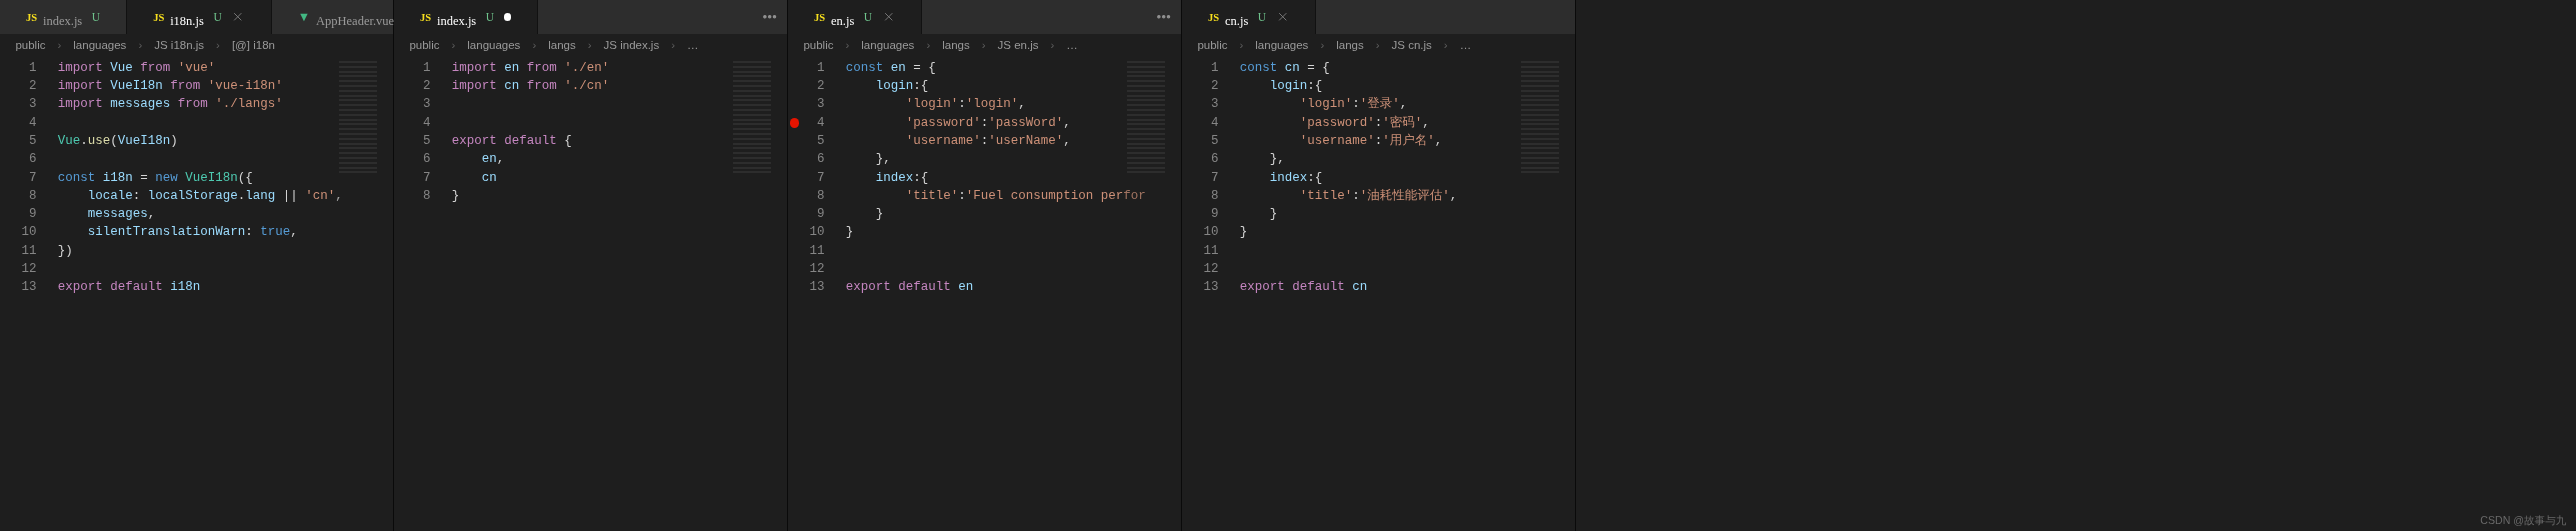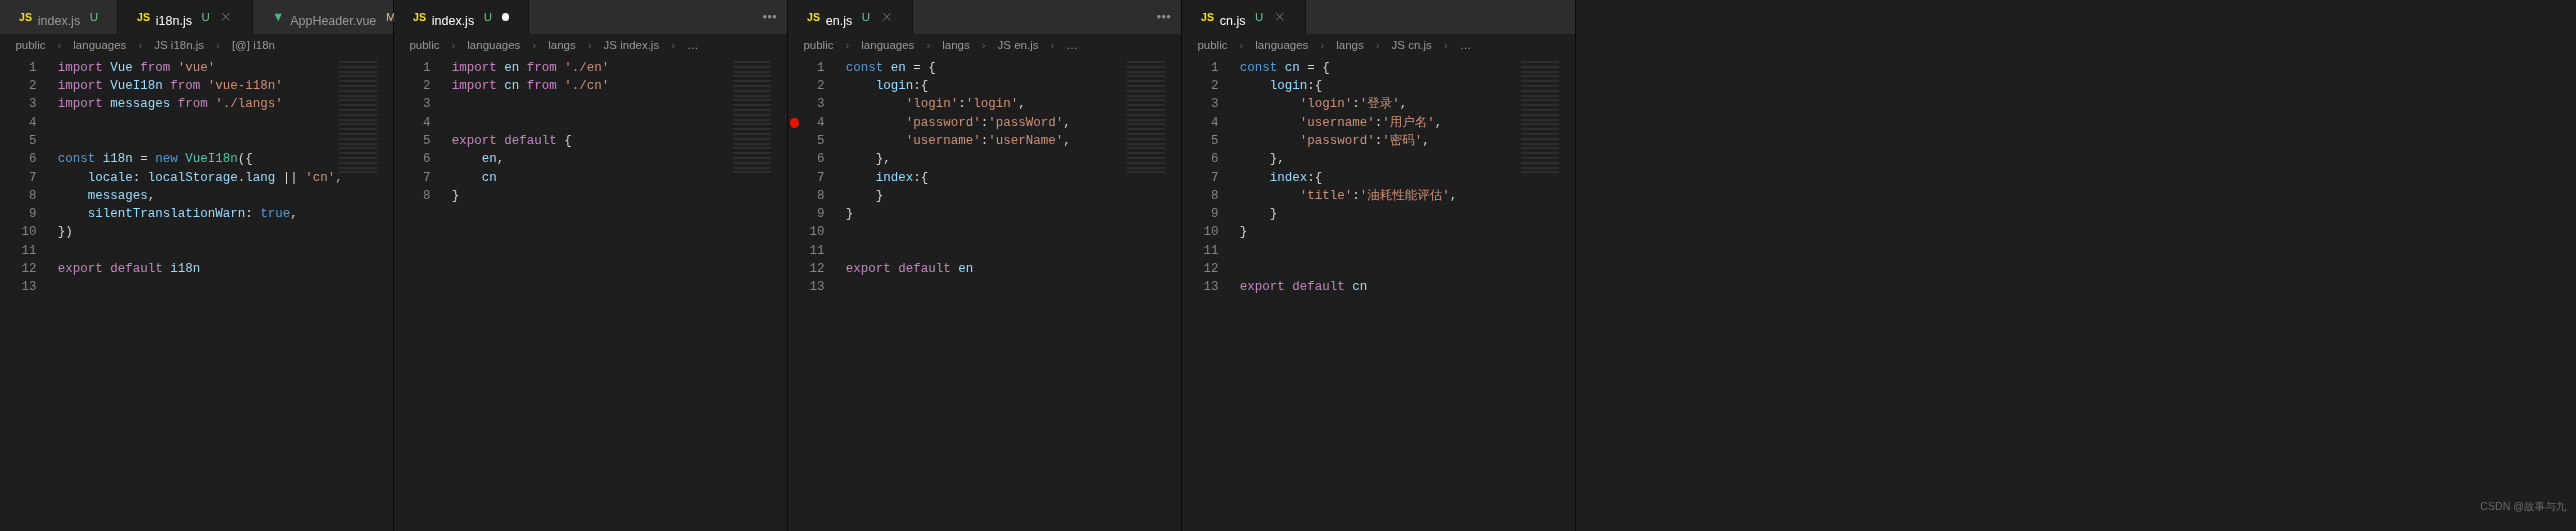--- a/index.html
+++ b/index.html
@@ -26,21 +26,21 @@
   html,body{margin:0;padding:0;background:var(--bg);color:var(--fg);
     font-family:Consolas,'Courier New',monospace;font-size:12.5px;}
   .workspace{display:flex;width:2576px;height:532px;overflow:hidden;background:var(--bg);}
   .col{display:flex;flex-direction:column;border-right:1px solid #0a0a0a;position:relative;min-width:0;}
   .col0{width:394px;}
   .col1{width:394px;}
   .col2{width:394px;}
   .col3{width:394px;}
   
   .tabbar{height:34px;background:var(--tab-bg);display:flex;align-items:stretch;position:relative;}
-  .tab{display:flex;align-items:center;gap:5.8px;padding:0 19px;color:#9a9a9a;font-family:Liberation Sans, sans-serif;font-size:12.5px;border-right:1px solid var(--border);cursor:pointer;}
+  .tab{display:flex;align-items:center;gap:5.8px;padding:0 26px;color:#9a9a9a;font-family:Liberation Serif, serif;font-size:12.5px;border-right:1px solid var(--border);cursor:pointer;}
   .tab.active{background:var(--tab-active);color:#fff;}
   .tab .fname{white-space:nowrap;margin-top:8px;}
   .status-letter{font-size:11.5px;margin-left:3.8px;}
   .status-U{color:var(--u);}
   .status-M{color:var(--mod);}
   .tab .close{width:13.5px;height:13.5px;display:flex;align-items:center;justify-content:center;opacity:.6;margin-left:3.8px;}
   .tab .close svg{width:11.5px;height:11.5px;stroke:#bbb;}
   .tab .dot{width:7.7px;height:7.7px;border-radius:50%;background:#fff;margin-left:3.8px;}
   .tabbar .spacer{flex:1;}
   .tabbar .act{display:flex;align-items:center;gap:13.5px;padding:0 9.6px;color:#aaa;}
@@ -62,21 +62,21 @@
   .cls{color:var(--teal);}
   .str{color:var(--orange);font-family:Liberation Mono, monospace;}
   .fn{color:var(--yellow);}
   .p{color:var(--fg);}
   .bl{color:var(--blue);}
   .minimap{position:absolute;right:0;top:0;width:58px;height:100%;opacity:.25;pointer-events:none;
     background:linear-gradient(#1e1e1e,#1e1e1e);}
   .minimap::before{content:"";position:absolute;left:3.8px;top:5.8px;width:38px;height:115px;
     background:repeating-linear-gradient(#5a5a5a 0 1.9px,transparent 1.9px 4.8px);}
   .bp{position:absolute;left:1.9px;width:9.6px;height:9.6px;border-radius:50%;background:#e51400;}
-  .watermark{position:absolute;right:9.6px;bottom:17px;color:#888;font-family:'Segoe UI',Arial,sans-serif;font-size:10.6px;opacity:.7;}
+  .watermark{position:absolute;right:9.6px;bottom:3px;color:#888;font-family:'Segoe UI',Arial,sans-serif;font-size:10.6px;opacity:.7;}
 </style>
 </head>
 <body>
 
 <div class="workspace" id="ws">
     <div class="col col0">
       <div class="tabbar">
         <div class="tab">
           <span class="js-glyph">JS</span>
           <span class="fname">index.js</span>
@@ -144,20 +144,21 @@
           <div class="ln">10</div>
           <div class="ln">11</div>
           <div class="ln">12</div>
           <div class="ln">13</div>
         </div>
         <div class="code">
           <div class="codeline"><span class="kw">import</span><span class="p"> </span><span class="id">Vue</span><span class="p"> </span><span class="kw">from</span><span class="p"> </span><span class="str">'vue'</span></div>
           <div class="codeline"><span class="kw">import</span><span class="p"> </span><span class="id">VueI18n</span><span class="p"> </span><span class="kw">from</span><span class="p"> </span><span class="str">'vue-i18n'</span></div>
           <div class="codeline"><span class="kw">import</span><span class="p"> </span><span class="id">messages</span><span class="p"> </span><span class="kw">from</span><span class="p"> </span><span class="str">'./langs'</span></div>
           <div class="codeline"></div>
+          <div class="codeline"><span class="cls">Vue</span><span class="p">.</span><span class="fn">use</span><span class="p">(</span><span class="id">VueI18n</span><span class="p">)</span></div>
           <div class="codeline"></div>
           <div class="codeline"><span class="bl">const</span><span class="p"> </span><span class="id">i18n</span><span class="p"> = </span><span class="bl">new</span><span class="p"> </span><span class="cls">VueI18n</span><span class="p">({</span></div>
           <div class="codeline"><span class="p">    </span><span class="id">locale</span><span class="p">: </span><span class="id">localStorage</span><span class="p">.</span><span class="id">lang</span><span class="p"> || </span><span class="str">'cn'</span><span class="p">,</span></div>
           <div class="codeline"><span class="p">    </span><span class="id">messages</span><span class="p">,</span></div>
           <div class="codeline"><span class="p">    </span><span class="id">silentTranslationWarn</span><span class="p">: </span><span class="bl">true</span><span class="p">,</span></div>
           <div class="codeline"><span class="p">})</span></div>
           <div class="codeline"></div>
           <div class="codeline"><span class="kw">export</span><span class="p"> </span><span class="kw">default</span><span class="p"> </span><span class="id">i18n</span></div>
         </div>
         <div class="minimap"></div>
@@ -269,20 +270,21 @@
           <div class="bp" style="top: 63px;"></div>
         </div>
         <div class="code">
           <div class="codeline"><span class="bl">const</span><span class="p"> </span><span class="id">en</span><span class="p"> = {</span></div>
           <div class="codeline"><span class="p">    </span><span class="id">login</span><span class="p">:{</span></div>
           <div class="codeline"><span class="p">        </span><span class="str">'login'</span><span class="p">:</span><span class="str">'login'</span><span class="p">,</span></div>
           <div class="codeline"><span class="p">        </span><span class="str">'password'</span><span class="p">:</span><span class="str">'passWord'</span><span class="p">,</span></div>
           <div class="codeline"><span class="p">        </span><span class="str">'username'</span><span class="p">:</span><span class="str">'userName'</span><span class="p">,</span></div>
           <div class="codeline"><span class="p">    },</span></div>
           <div class="codeline"><span class="p">    </span><span class="id">index</span><span class="p">:{</span></div>
+          <div class="codeline"><span class="p">        </span><span class="str">'title'</span><span class="p">:</span><span class="str">'Fuel consumption perfor</span></div>
           <div class="codeline"><span class="p">    }</span></div>
           <div class="codeline"><span class="p">}</span></div>
           <div class="codeline"></div>
           <div class="codeline"></div>
           <div class="codeline"><span class="kw">export</span><span class="p"> </span><span class="kw">default</span><span class="p"> </span><span class="id">en</span></div>
         </div>
         <div class="minimap"></div>
       </div>
     </div>
     <div class="col col3">
@@ -323,22 +325,22 @@
           <div class="ln">9</div>
           <div class="ln">10</div>
           <div class="ln">11</div>
           <div class="ln">12</div>
           <div class="ln">13</div>
         </div>
         <div class="code">
           <div class="codeline"><span class="bl">const</span><span class="p"> </span><span class="id">cn</span><span class="p"> = {</span></div>
           <div class="codeline"><span class="p">    </span><span class="id">login</span><span class="p">:{</span></div>
           <div class="codeline"><span class="p">        </span><span class="str">'login'</span><span class="p">:</span><span class="str">'登录'</span><span class="p">,</span></div>
+          <div class="codeline"><span class="p">        </span><span class="str">'password'</span><span class="p">:</span><span class="str">'密码'</span><span class="p">,</span></div>
           <div class="codeline"><span class="p">        </span><span class="str">'username'</span><span class="p">:</span><span class="str">'用户名'</span><span class="p">,</span></div>
-          <div class="codeline"><span class="p">        </span><span class="str">'password'</span><span class="p">:</span><span class="str">'密码'</span><span class="p">,</span></div>
           <div class="codeline"><span class="p">    },</span></div>
           <div class="codeline"><span class="p">    </span><span class="id">index</span><span class="p">:{</span></div>
           <div class="codeline"><span class="p">        </span><span class="str">'title'</span><span class="p">:</span><span class="str">'油耗性能评估'</span><span class="p">,</span></div>
           <div class="codeline"><span class="p">    }</span></div>
           <div class="codeline"><span class="p">}</span></div>
           <div class="codeline"></div>
           <div class="codeline"></div>
           <div class="codeline"><span class="kw">export</span><span class="p"> </span><span class="kw">default</span><span class="p"> </span><span class="id">cn</span></div>
         </div>
         <div class="minimap"></div>

